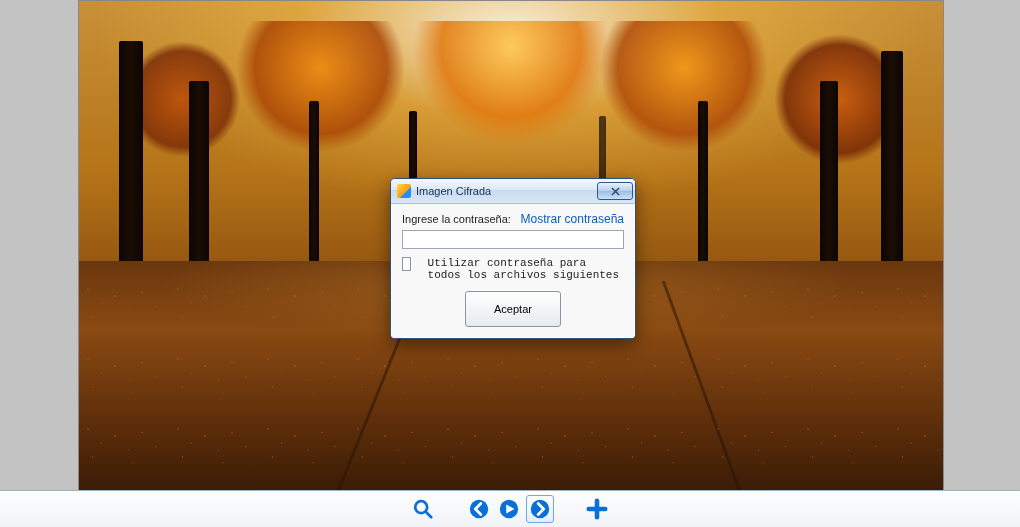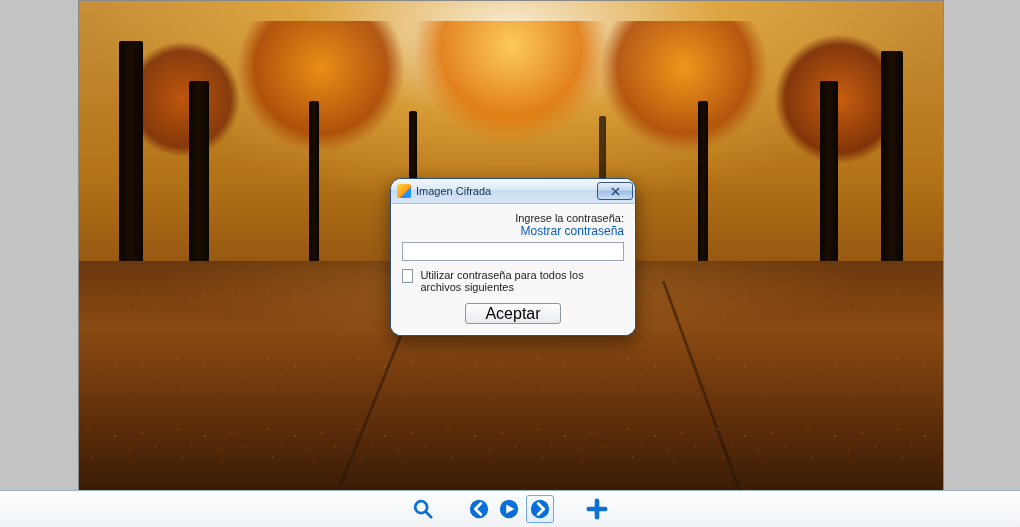--- a/index.html
+++ b/index.html
@@ -41,44 +41,44 @@
      radial-gradient(circle 2px at 60% 88%, #9a4507 0%, transparent 60%);
     background-size:90px 70px;opacity:.7;
   }
   .path-edge{position:absolute;bottom:0;height:210px;width:3px;background:rgba(40,20,5,.55);}
   .path-edge.l{left:300px;transform:skewX(-22deg);}
   .path-edge.r{right:240px;transform:skewX(20deg);}
 
   
   .dlg{position:absolute;left:390px;top:178px;width:244px;
     font-size:11px;color:#222;
-    border:1px solid #2b4f7d;border-radius:11px;overflow:hidden;
+    border:1px solid #2b4f7d;border-radius:5px;overflow:hidden;
     box-shadow:0 6px 18px rgba(0,0,0,.45);
     background:#f2f2f2;}
   .dlg-titlebar{display:flex;align-items:center;height:24px;
     background:linear-gradient(#f4f8fd 0%, #dce8f6 45%, #c7dbf0 46%, #d9e7f6 100%);
     border-bottom:1px solid #a9c2de;padding:0 2px 0 6px;}
   .dlg-icn{width:14px;height:14px;border-radius:2px;
     background:linear-gradient(135deg,#ffd83a 0%, #ff9a1a 60%, #1e90ff 61%, #1e90ff 100%);
     margin-right:5px;}
   .dlg-title{flex:1;font-size:11px;color:#183152;}
   .dlg-close{width:34px;height:16px;border:1px solid #34558a;border-radius:3px;
     background:linear-gradient(#e8f0fb,#b9d1ec 48%,#9dbee4 52%,#cde0f4);
     display:flex;align-items:center;justify-content:center;cursor:default;}
   .dlg-close svg{width:9px;height:9px;}
   .dlg-body{background:#f8f8f8;padding:8px 10px 10px;border:1px solid #fff;border-top:none;}
-  .row1{display:flex;justify-content:space-between;align-items:flex-end;margin-bottom:4px;flex-direction:column;}
+  .row1{display:flex;justify-content:space-between;align-items:center;margin-bottom:4px;}
   .link{color:#0a5bc4;font-size:12px;cursor:pointer;}
   .pwd{width:100%;height:19px;box-sizing:border-box;border:1px solid #9aa7b2;
     background:#fff;font-size:11px;padding:0 4px;margin-bottom:8px;}
-  .chkrow{display:flex;align-items:flex-start;gap:7px;margin-bottom:10px;}
+  .chkrow{display:flex;align-items:flex-start;gap:17px;margin-bottom:10px;font-family:Liberation Mono, monospace;}
   .chk{width:12px;height:12px;border:1px solid #8a97a2;background:#fff;}
-  .btn{display:block;margin:0 auto;width:96px;height:21px;
+  .btn{display:block;margin:0 auto;width:96px;height:36px;
     border:1px solid #8a97a2;border-radius:3px;
-    background:linear-gradient(#fefefe,#e7ebef);font-size:16px;cursor:default;}
+    background:linear-gradient(#fefefe,#e7ebef);font-size:11px;cursor:default;}
 
   
   .bar{position:absolute;left:0;right:0;bottom:0;height:36px;
     background:linear-gradient(#fdfefe,#f0f3f6);border-top:1px solid #9fb2c4;
     display:flex;align-items:center;justify-content:center;gap:4px;}
   .tbtn{width:26px;height:26px;border-radius:3px;display:flex;align-items:center;justify-content:center;cursor:default;}
   .tbtn.sel{border:1px solid #6fa7e8;background:linear-gradient(#fefeff,#e2efff);}
   .gap{width:22px;}
   .blue{fill:#0a6fd8;}
   .circ{width:22px;height:22px;}

